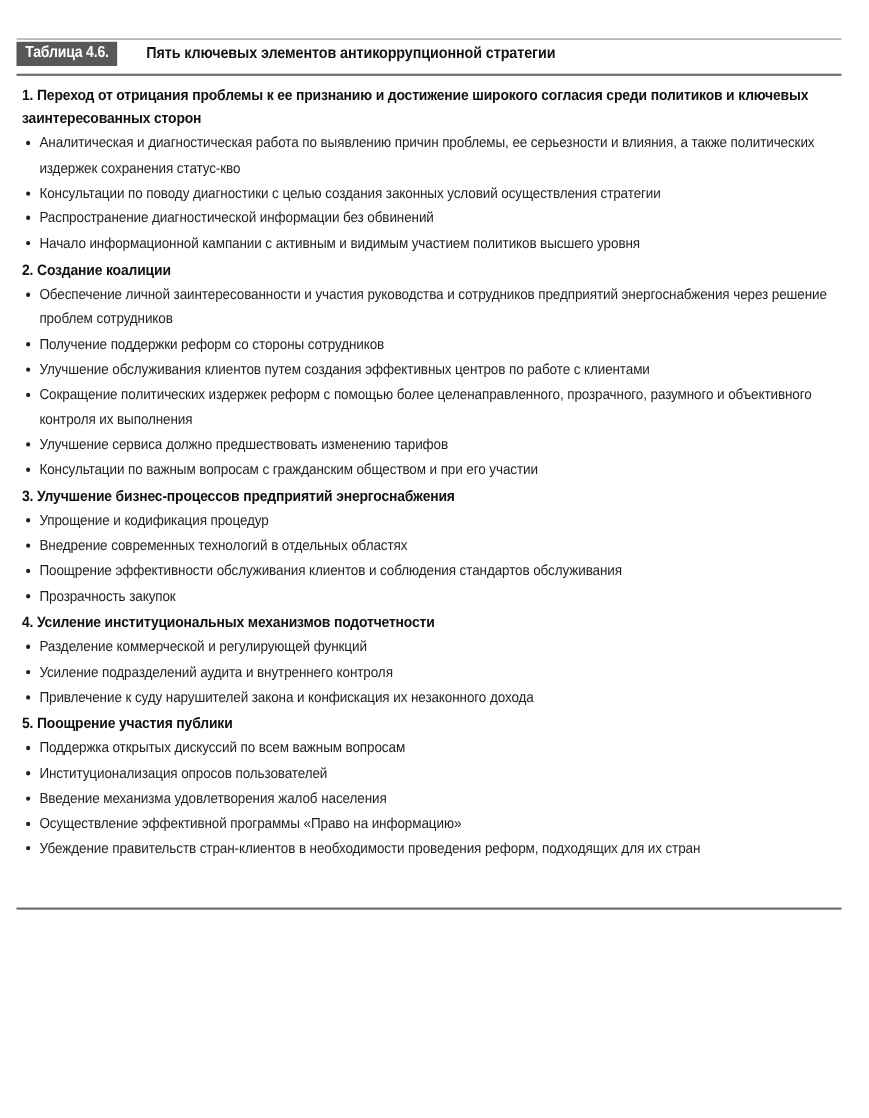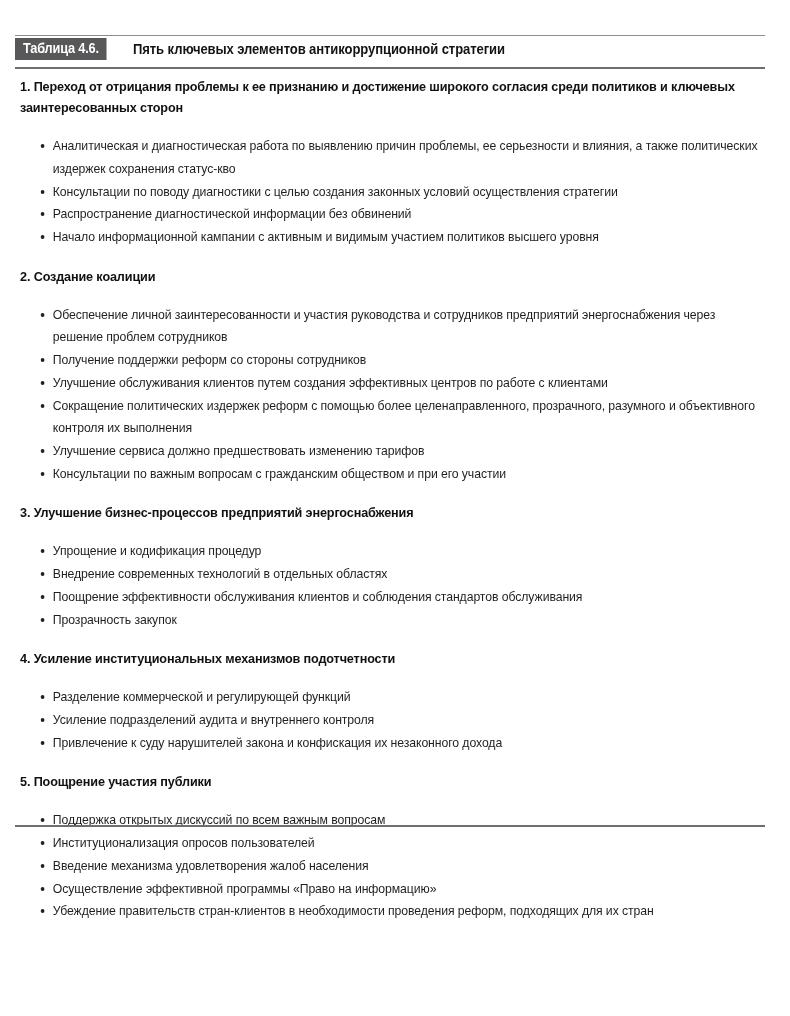--- a/index.html
+++ b/index.html
@@ -97,21 +97,21 @@
     line-height: 1.55;
     letter-spacing: -0.15px;
     transform: scaleX(0.93);
     transform-origin: left top;
     width: 107.5%;
     margin-bottom: 1px;
   }
 
   .bullet-list {
     list-style: none;
-    margin: 17px;
+    margin: 0;
     padding: 0;
   }
 
   .bullet-item {
     position: relative;
     padding-left: 17px;
     font-size: 13.2px;
     line-height: 1.72;
     color: #1f1f1f;
     letter-spacing: -0.1px;

